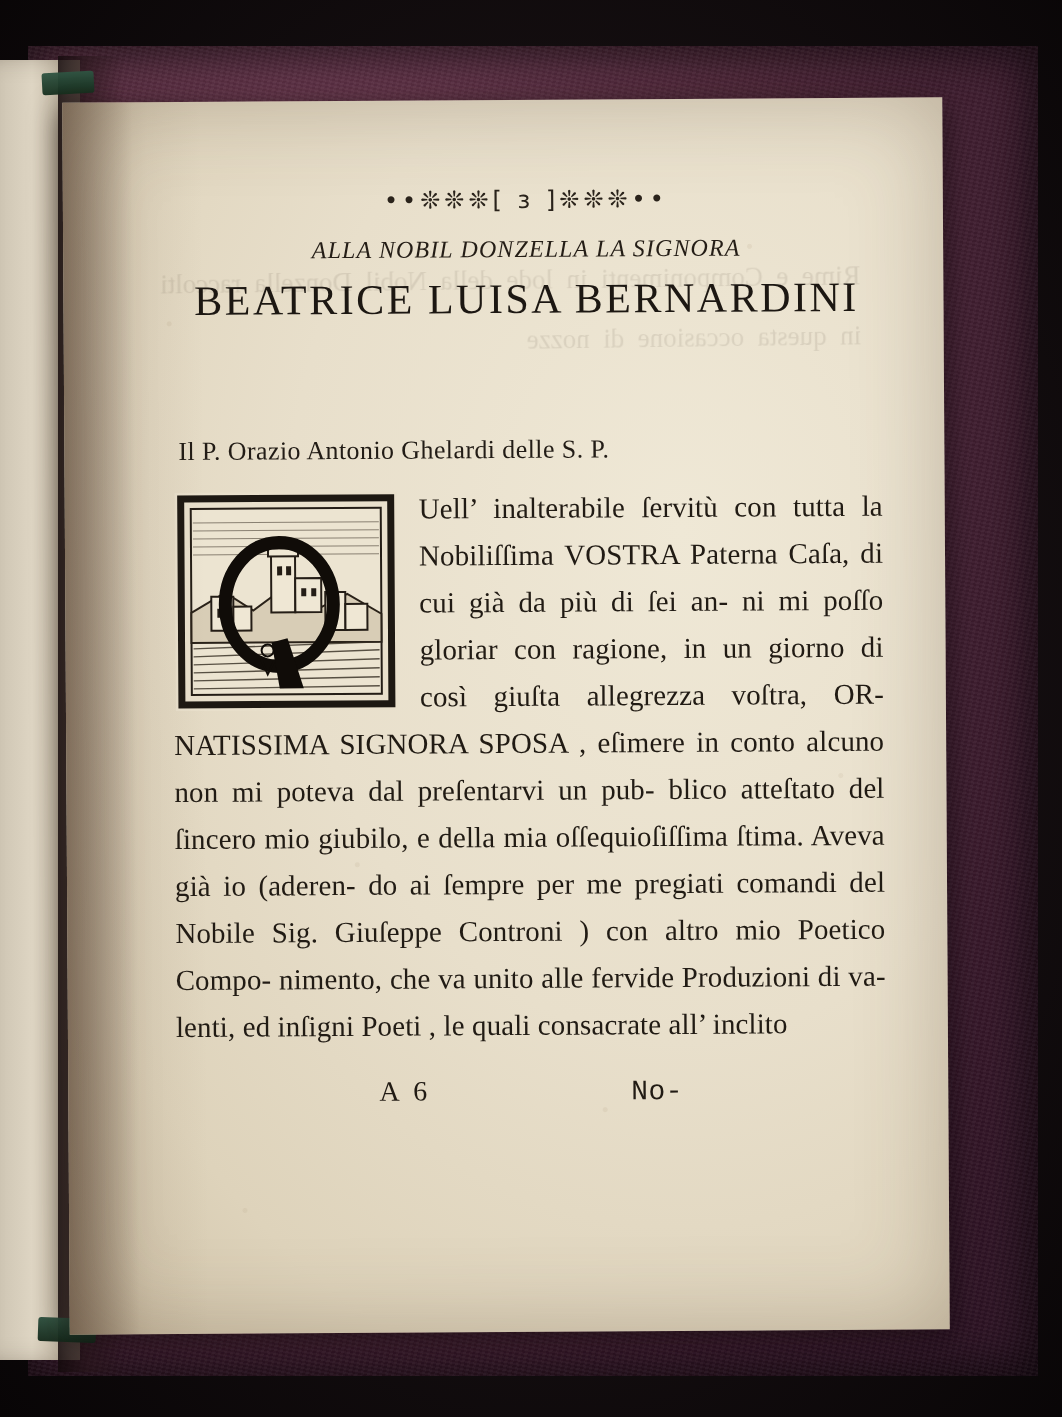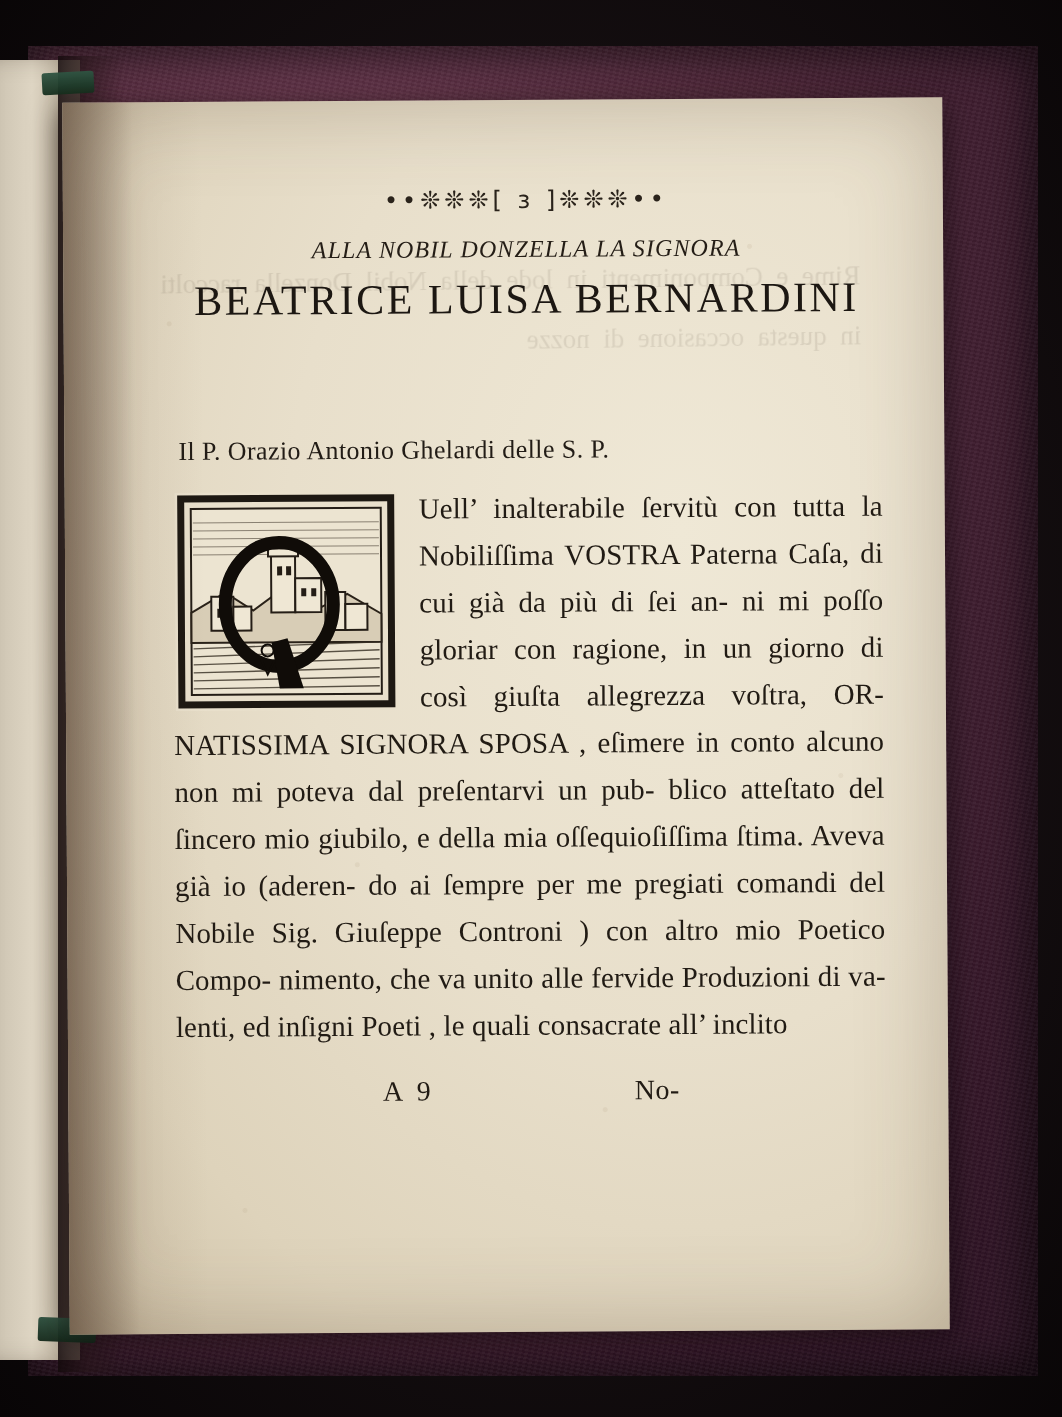--- a/index.html
+++ b/index.html
@@ -216,21 +216,21 @@
     clear: both;
     display: flex;
     justify-content: center;
     align-items: baseline;
     gap: 200px;
     margin-top: 26px;
     font-size: 28px;
     color: #211b14;
   }
   .sig-left { letter-spacing: 4px; }
-  .catchword { letter-spacing: 0.5px; }
+  .catchword { letter-spacing: 0.5px; font-family: Liberation Mono, monospace; }
 
   
   .curve {
     position: absolute;
     left: 0; top: 0; bottom: 0; width: 140px;
     background: linear-gradient(90deg, rgba(90,65,45,0.30) 0%, rgba(90,65,45,0.06) 60%, rgba(0,0,0,0) 100%);
     pointer-events: none;
   }
   .vignette {
     position: absolute;
@@ -337,21 +337,21 @@
         <span>alcuno non mi poteva dal preſentarvi un pub-</span>
         <span>blico atteſtato del ſincero mio giubilo, e della</span>
         <span>mia oſſequioſiſſima ſtima. Aveva già io (aderen-</span>
         <span>do ai ſempre per me pregiati comandi del Nobile Sig.</span>
         <span>Giuſeppe Controni ) con altro mio Poetico Compo-</span>
         <span>nimento, che va unito alle fervide Produzioni di va-</span>
         <span>lenti, ed inſigni Poeti , le quali consacrate all’ inclito</span>
       </div>
 
       <div class="signature-line">
-        <span class="sig-left">A 9</span>
+        <span class="sig-left">A 6</span>
         <span class="catchword">No-</span>
       </div>
 
     </div>
 
     <div class="curve"></div>
     <div class="vignette"></div>
   </div>
 </div>
 

